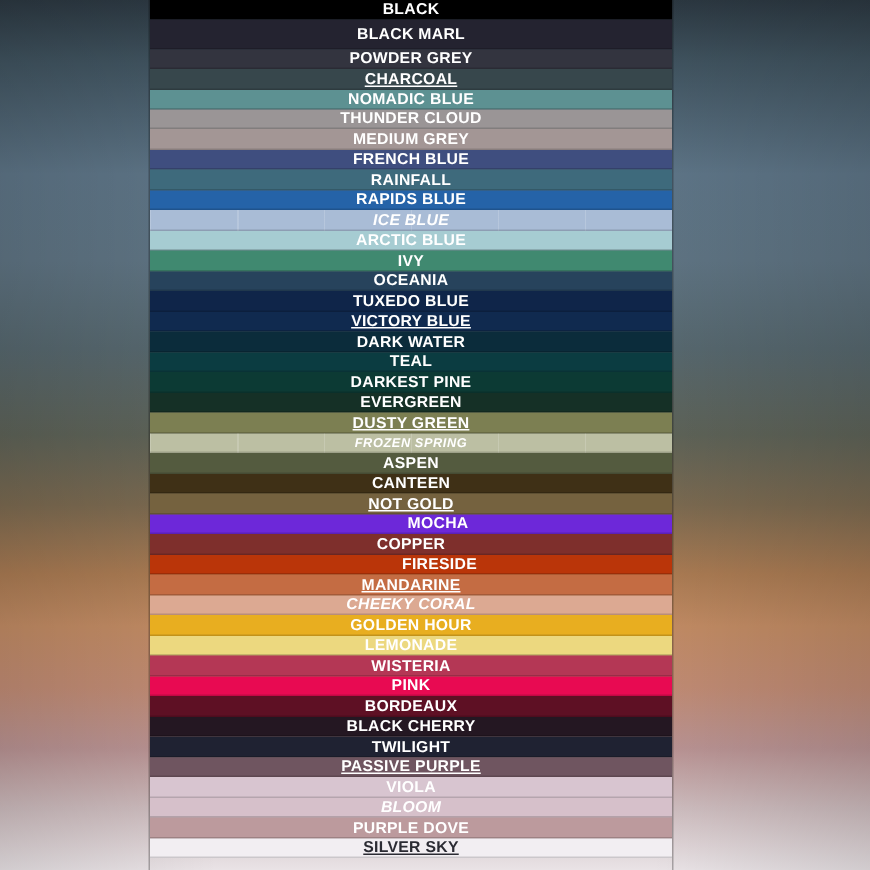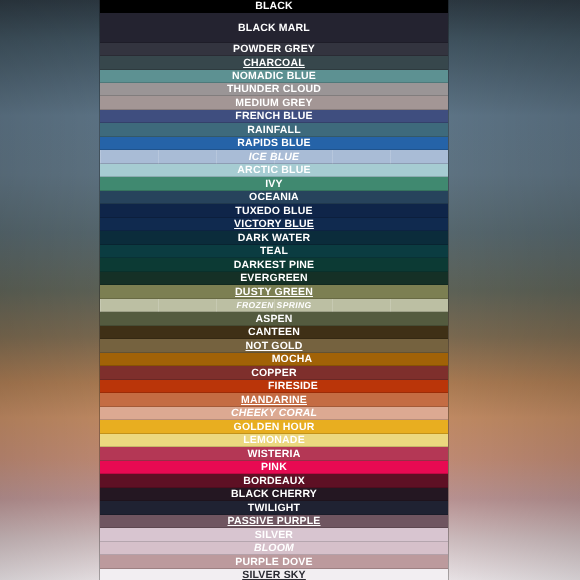--- a/index.html
+++ b/index.html
@@ -115,21 +115,21 @@
 <div id="screen">
 
   <div id="backdrop"></div>
   <div id="backdrop-tint"></div>
 
   <div id="panel">
       <div class="swatch-row" style="height: 13px; background: rgb(0, 0, 0);">
         <div class="seam"></div>
         <span class="swatch-label" style="color: rgb(255, 255, 255);">BLACK</span>
       </div>
-      <div class="swatch-row" style="height: 30px; background: rgb(36, 35, 48); justify-content: center;">
+      <div class="swatch-row" style="height: 20px; background: rgb(36, 35, 48); justify-content: center;">
         <div class="seam"></div>
         <span class="swatch-label" style="color: rgb(255, 255, 255);">BLACK MARL</span>
       </div>
       <div class="swatch-row" style="height: 13px; background: rgb(51, 52, 63);">
         <div class="seam"></div>
         <span class="swatch-label" style="color: rgb(255, 255, 255);">POWDER GREY</span>
       </div>
       <div class="swatch-row" style="height: 14px; background: rgb(55, 71, 76);">
         <div class="seam"></div>
         <span class="swatch-label underline" style="color: rgb(255, 255, 255);">CHARCOAL</span>
@@ -213,21 +213,21 @@
         <span class="swatch-label" style="color: rgb(255, 255, 255);">ASPEN</span>
       </div>
       <div class="swatch-row" style="height: 13px; background: rgb(63, 48, 22);">
         <div class="seam"></div>
         <span class="swatch-label" style="color: rgb(255, 255, 255);">CANTEEN</span>
       </div>
       <div class="swatch-row" style="height: 14px; background: rgb(117, 98, 63);">
         <div class="seam"></div>
         <span class="swatch-label underline" style="color: rgb(255, 255, 255);">NOT GOLD</span>
       </div>
-      <div class="swatch-row" style="height: 13px; background: #a16207; padding-left: 36px;">
+      <div class="swatch-row" style="height: 13px; background: #6d28d9; padding-left: 36px;">
         <div class="seam"></div>
         <span class="swatch-label" style="color: rgb(255, 255, 255);">MOCHA</span>
       </div>
       <div class="swatch-row" style="height: 14px; background: rgb(126, 47, 44);">
         <div class="seam"></div>
         <span class="swatch-label" style="color: rgb(255, 255, 255);">COPPER</span>
       </div>
       <div class="swatch-row" style="height: 13px; background: rgb(186, 53, 9);">
         <div class="seam"></div>
         <span class="swatch-label" style="color: rgb(255, 255, 255); padding-left: 38px;">FIRESIDE</span>
@@ -267,21 +267,21 @@
       <div class="swatch-row" style="height: 14px; background: rgb(31, 34, 50);">
         <div class="seam"></div>
         <span class="swatch-label" style="color: rgb(255, 255, 255);">TWILIGHT</span>
       </div>
       <div class="swatch-row" style="height: 13px; background: rgb(111, 85, 96);">
         <div class="seam"></div>
         <span class="swatch-label underline" style="color: rgb(255, 255, 255);">PASSIVE PURPLE</span>
       </div>
       <div class="swatch-row" style="height: 14px; background: rgb(216, 197, 208);">
         <div class="seam"></div>
-        <span class="swatch-label" style="color: rgb(255, 255, 255);">SILVER</span>
+        <span class="swatch-label" style="color: rgb(255, 255, 255);">VIOLA</span>
       </div>
       <div class="swatch-row" style="height: 13px; background: rgb(214, 192, 202);">
         <div class="seam"></div>
         <span class="swatch-label italic" style="color: rgb(255, 255, 255);">BLOOM</span>
       </div>
       <div class="swatch-row" style="height: 14px; background: rgb(188, 154, 157);">
         <div class="seam"></div>
         <span class="swatch-label" style="color: rgb(255, 255, 255);">PURPLE DOVE</span>
       </div>
       <div class="swatch-row" style="height: 13px; background: rgb(242, 238, 242);">

